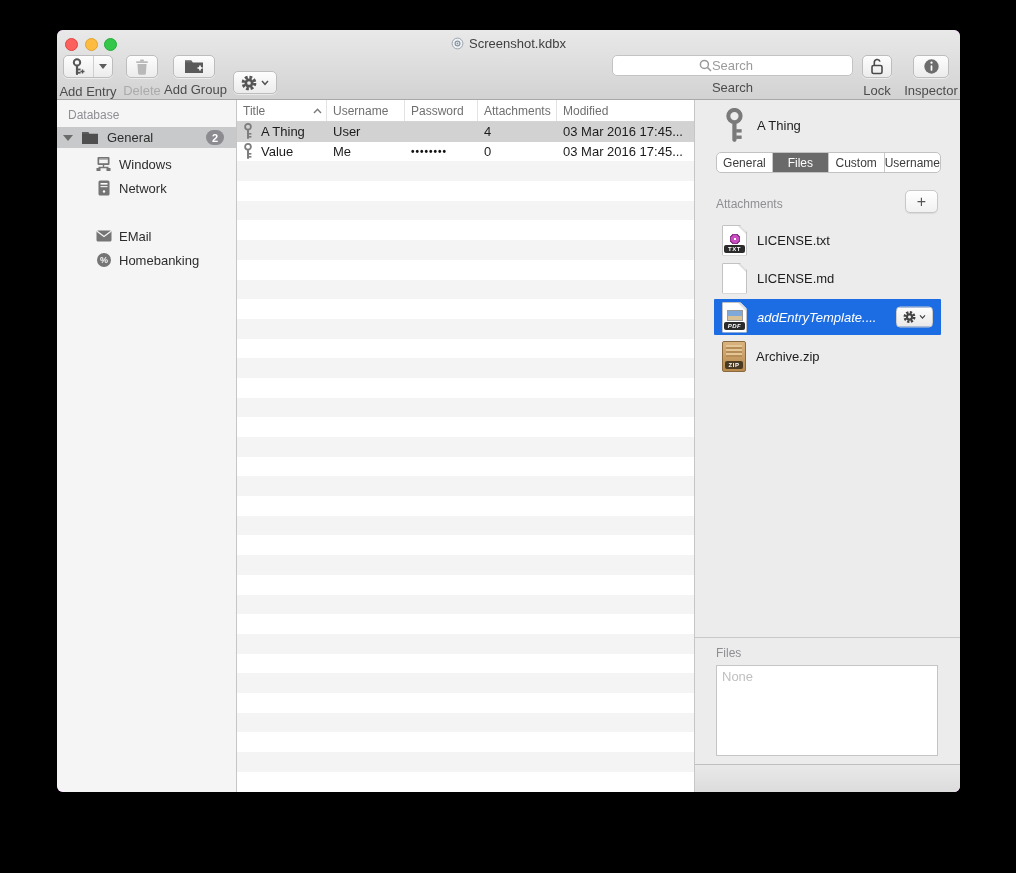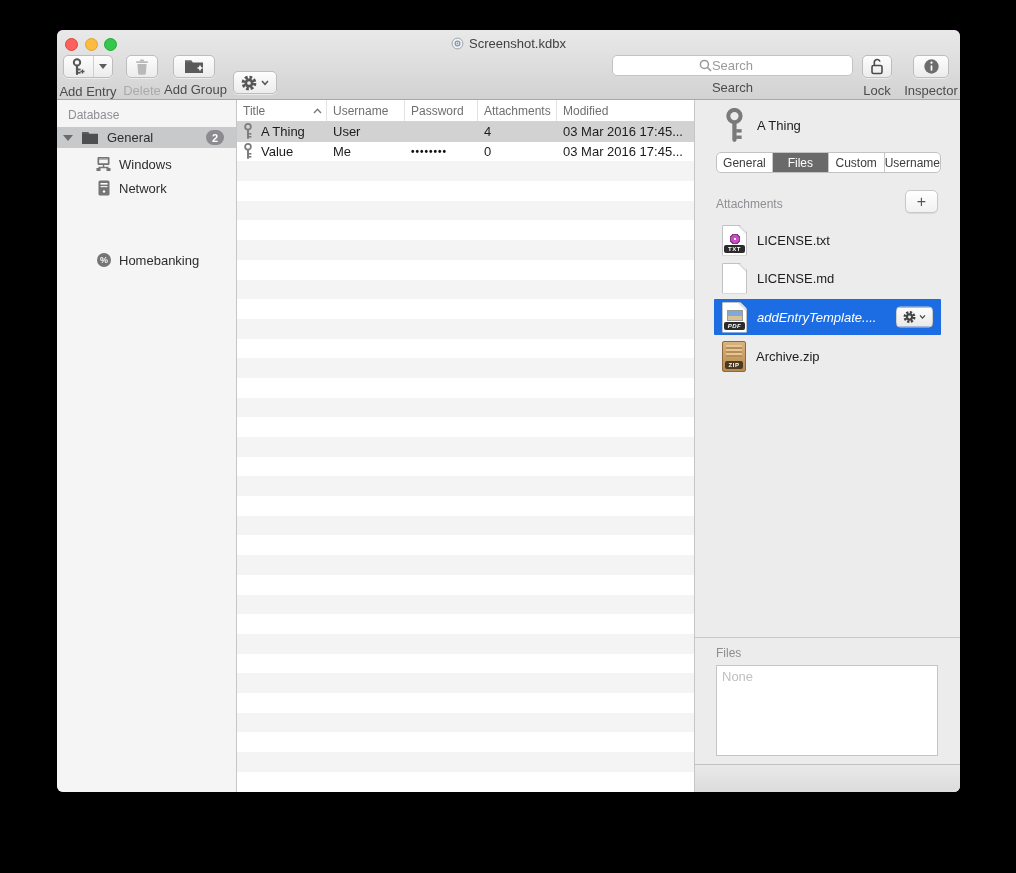--- a/index.html
+++ b/index.html
@@ -263,20 +263,29 @@
               <rect x="0.5" y="0.5" width="11" height="15" rx="1.5" fill="#757575"></rect>
               <rect x="2.5" y="3" width="7" height="1.6" fill="#fff"></rect>
               <rect x="2.5" y="6" width="7" height="1.2" fill="#fff" opacity=".85"></rect>
               <circle cx="6" cy="11.5" r="1.2" fill="#fff"></circle>
             </svg>
           </span>
           <span class="sb-label">Network</span>
         </div>
 
 
+        <div class="sb-item" style="top:124px">
+          <span class="sb-ico">
+            <svg width="16" height="12" viewBox="0 0 16 12">
+              <rect x="0.5" y="0.5" width="15" height="11" rx="1.5" fill="#757575"></rect>
+              <path d="M1 1.2 8 6.6 15 1.2" fill="none" stroke="#f5f5f6" stroke-width="1.2"></path>
+            </svg>
+          </span>
+          <span class="sb-label">EMail</span>
+        </div>
 
         <div class="sb-item" style="top:148px">
           <span class="sb-ico">
             <svg width="16" height="16" viewBox="0 0 16 16">
               <circle cx="8" cy="8" r="7" fill="#757575"></circle>
               <text x="8" y="11.2" text-anchor="middle" font-size="9" font-weight="bold" fill="#f5f5f6">%</text>
             </svg>
           </span>
           <span class="sb-label">Homebanking</span>
         </div>

